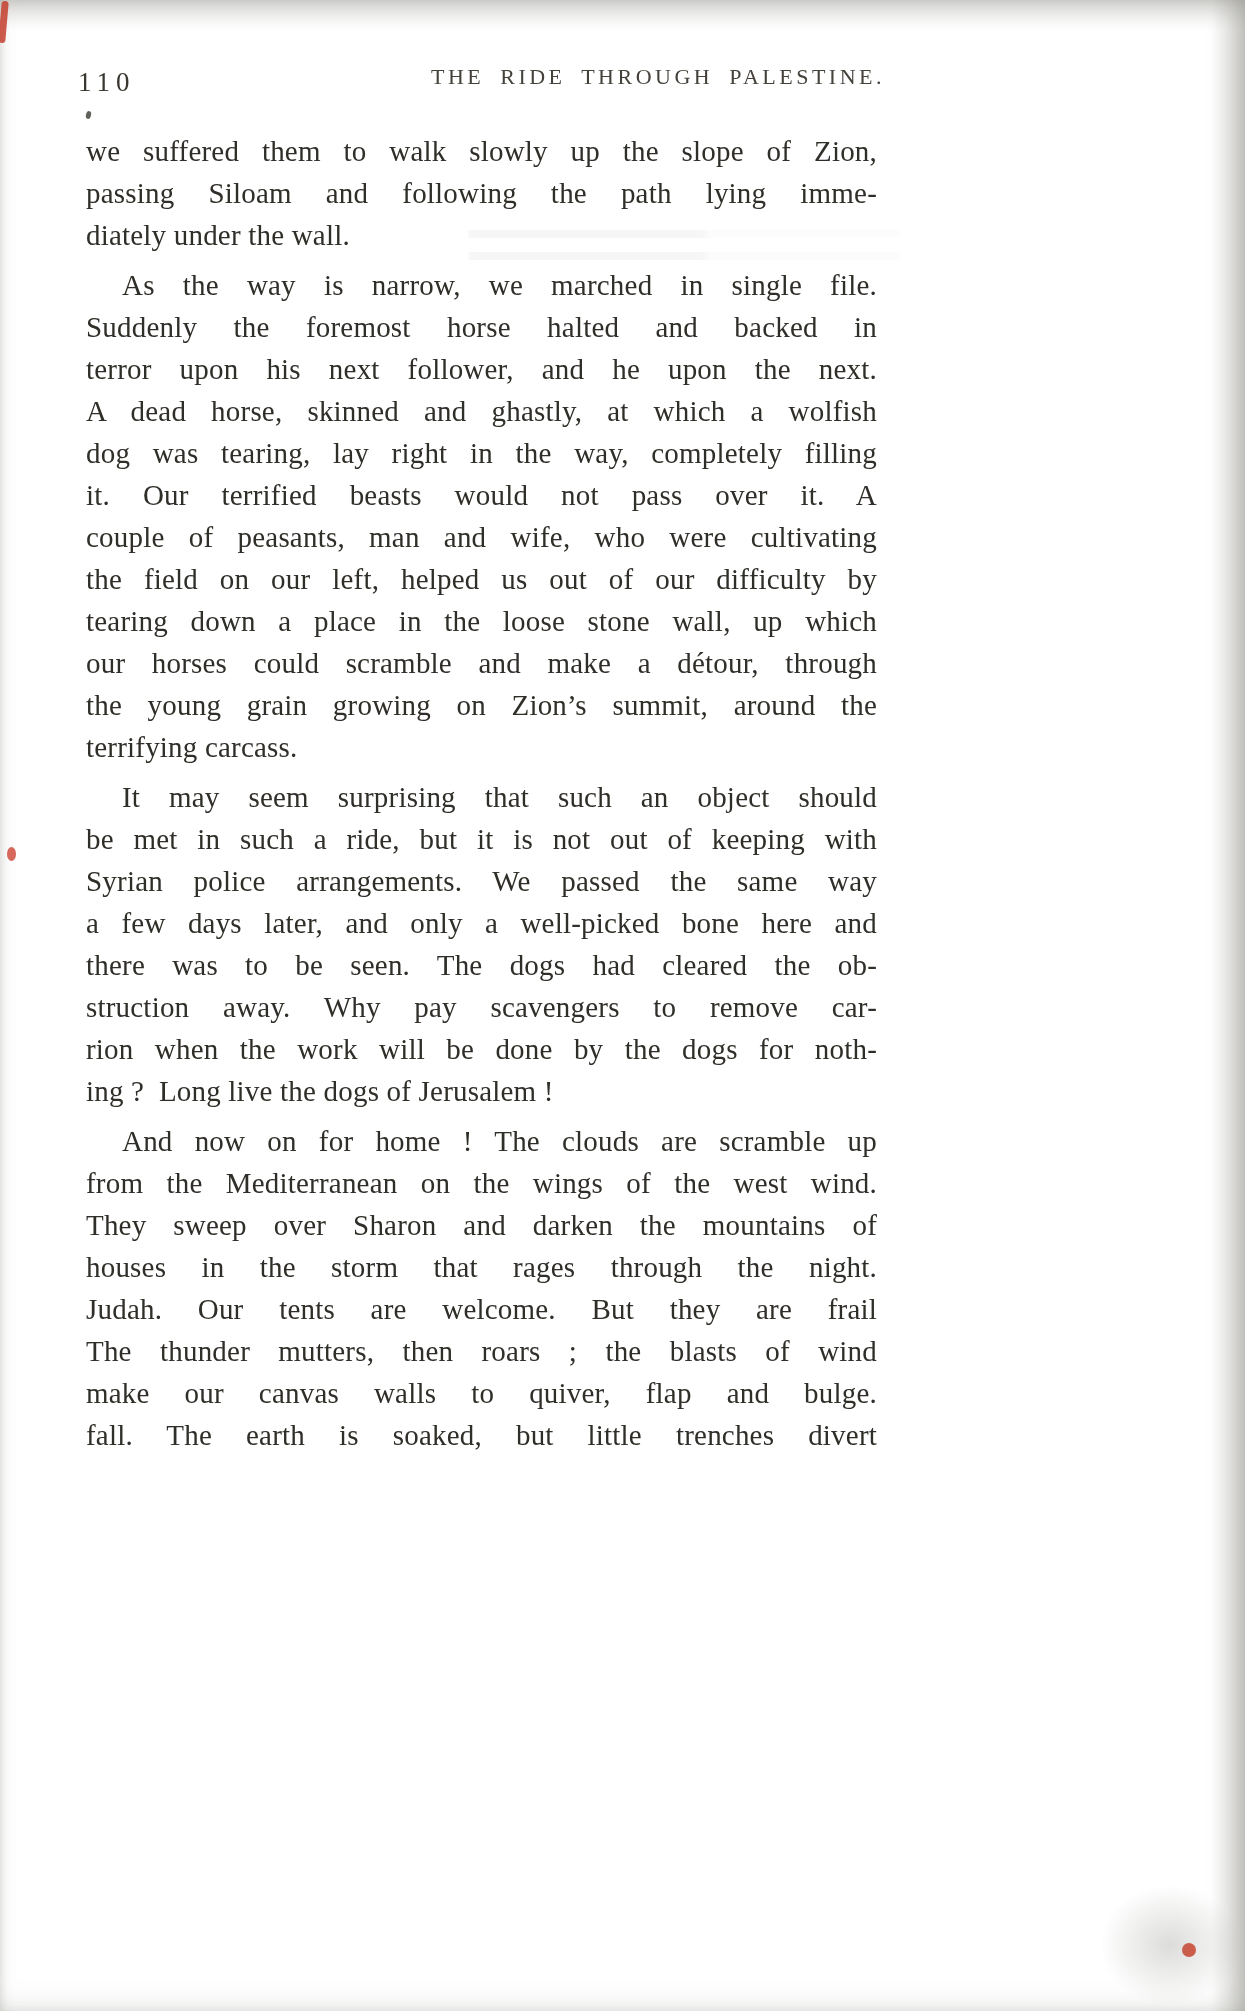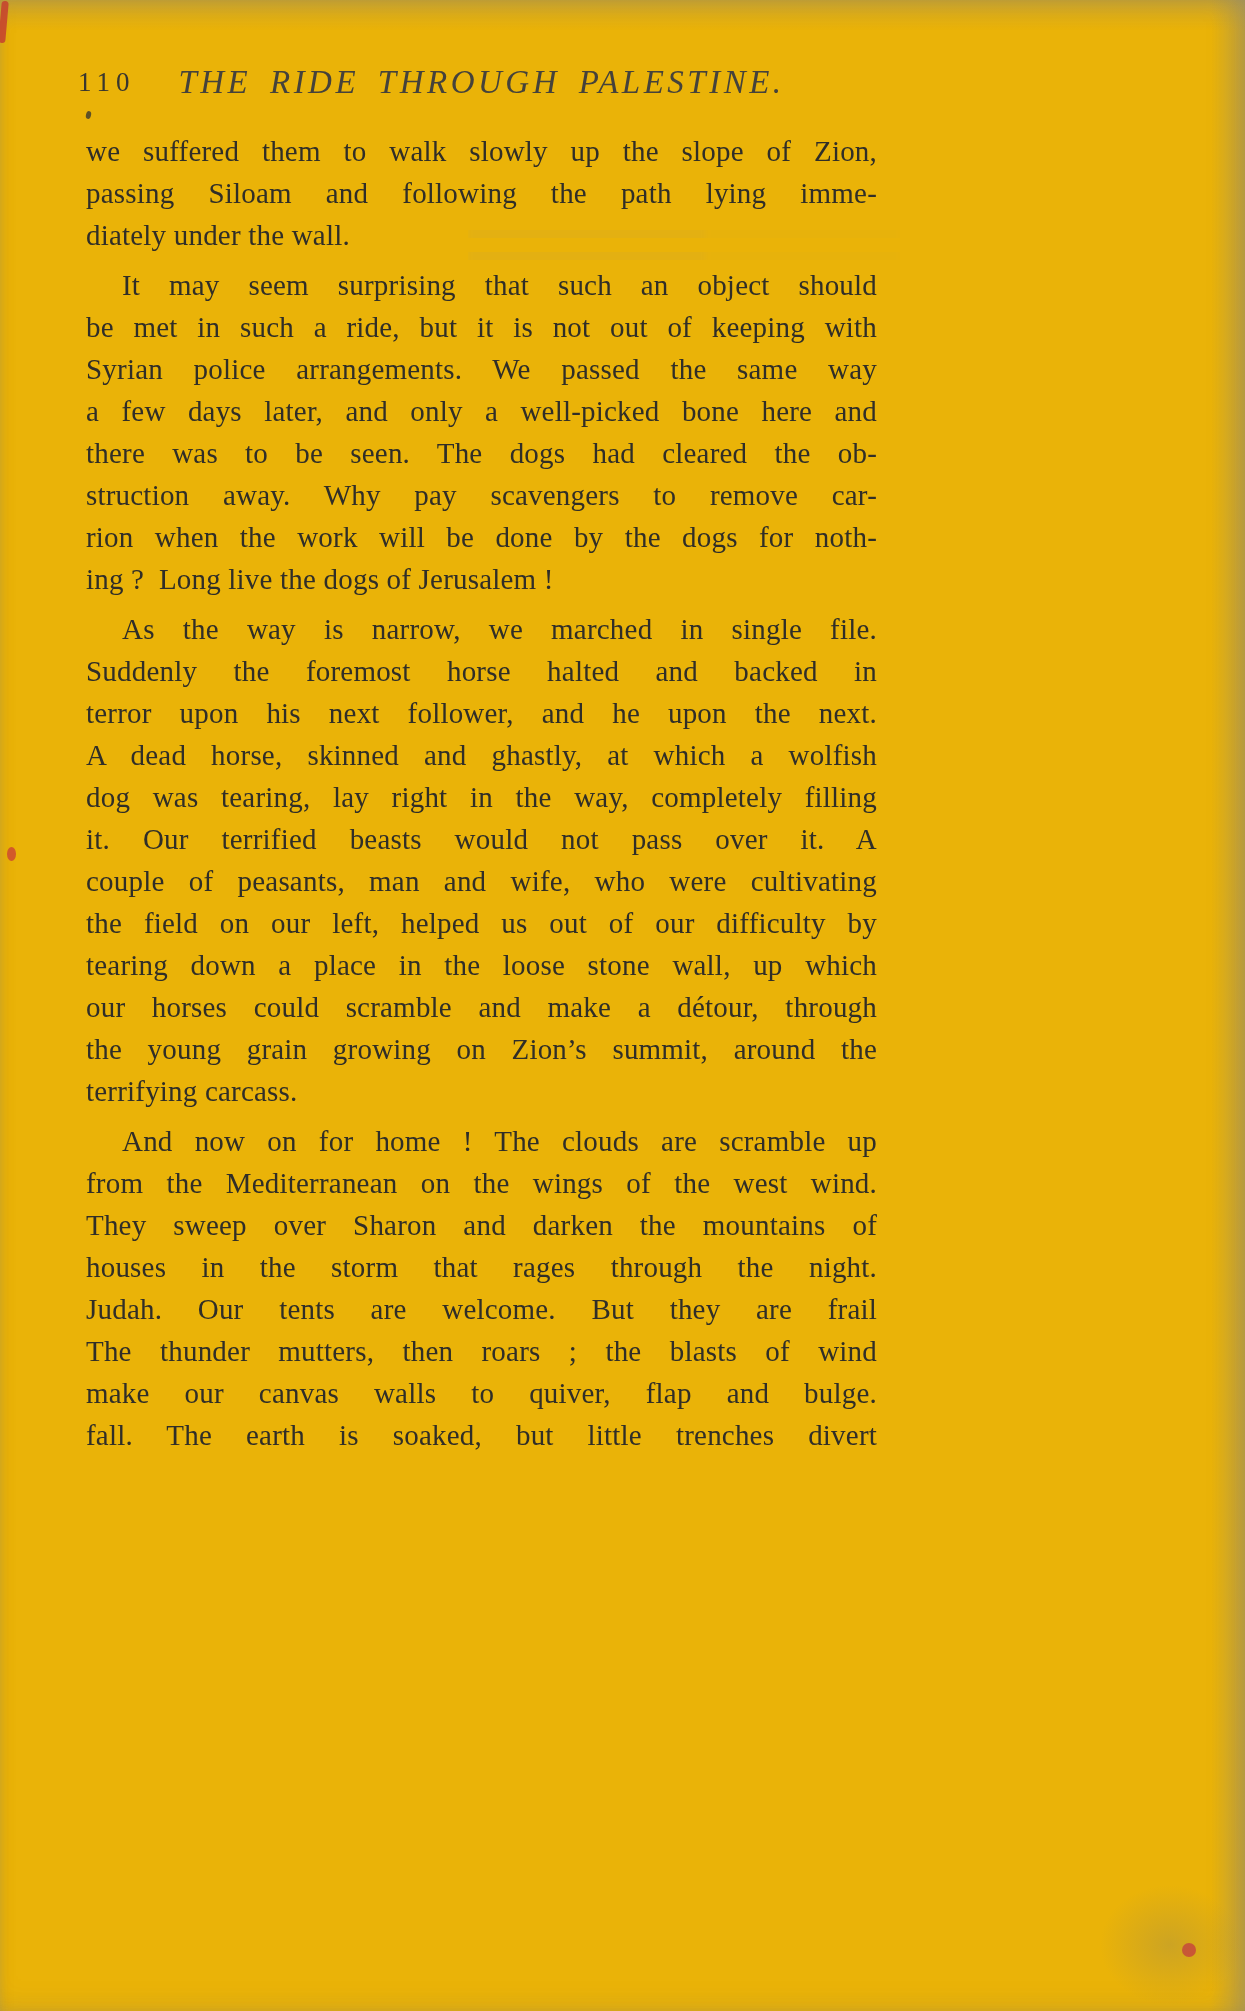--- a/index.html
+++ b/index.html
@@ -4,21 +4,21 @@
 <style>
   html, body { margin: 0; padding: 0; }
   body {
     width: 1245px; height: 2011px;
     background: #dededa;
     font-family: "Liberation Serif", "DejaVu Serif", serif;
   }
   .page {
     position: relative;
     width: 1245px; height: 2011px;
-    background: #eab308;
+    background: #ffffff;
     overflow: hidden;
     color: #302e28;
     box-shadow:
       inset -20px 0 30px -14px rgba(125,124,116,.38),
       inset 0 16px 26px -14px rgba(125,124,116,.34),
       inset 5px 0 10px -5px rgba(125,124,116,.28),
       inset 0 -14px 34px -20px rgba(125,124,116,.28);
   }
   
   .edge-shade { position: absolute; pointer-events: none; }
@@ -47,22 +47,22 @@
     -webkit-mask: linear-gradient(transparent 0 8px, #000 8px 16px, transparent 16px 30px, #000 30px 38px, transparent 38px);
             mask: linear-gradient(transparent 0 8px, #000 8px 16px, transparent 16px 30px, #000 30px 38px, transparent 38px);
   }
   
   .header { position: absolute; top: 64px; left: 78px; width: 807px; height: 42px; }
   .page-number {
     position: absolute; left: 0; top: 3px;
     font-size: 27px; letter-spacing: 6px; color: #39372f;
   }
   .running-title {
-    display: block; text-align: center;
-    font-style: italic; font-size: 33px;
+    display: block; text-align: right;
+    font-size: 22px;
     letter-spacing: 3.5px; word-spacing: 7px;
     color: #45423b;
   }
   
   .text-body {
     position: absolute; top: 122px; left: 78px; width: 807px;
     font-size: 29px; line-height: 42px; letter-spacing: .2px;
     color: #302e28;
   }
   .para { margin: 8px; }
@@ -91,42 +91,42 @@
     <span class="running-title">THE RIDE THROUGH PALESTINE.</span>
   </div>
 
   <div class="text-body">
       <div class="para">
         <div class="line">we suffered them to walk slowly up the slope of Zion,</div>
         <div class="line">passing Siloam and following the path lying imme-</div>
         <div class="line last">diately under the wall.</div>
       </div>
       <div class="para">
-        <div class="line indent-first">It may seem surprising that such an object should</div>
-        <div class="line">be met in such a ride, but it is not out of keeping with</div>
-        <div class="line">Syrian police arrangements. We passed the same way</div>
-        <div class="line">a few days later, and only a well-picked bone here and</div>
-        <div class="line">there was to be seen. The dogs had cleared the ob-</div>
-        <div class="line">struction away. Why pay scavengers to remove car-</div>
-        <div class="line">rion when the work will be done by the dogs for noth-</div>
-        <div class="line last">ing ? Long live the dogs of Jerusalem !</div>
-      </div>
-      <div class="para">
         <div class="line indent-first">As the way is narrow, we marched in single file.</div>
         <div class="line">Suddenly the foremost horse halted and backed in</div>
         <div class="line">terror upon his next follower, and he upon the next.</div>
         <div class="line">A dead horse, skinned and ghastly, at which a wolfish</div>
         <div class="line">dog was tearing, lay right in the way, completely filling</div>
         <div class="line">it. Our terrified beasts would not pass over it. A</div>
         <div class="line">couple of peasants, man and wife, who were cultivating</div>
         <div class="line">the field on our left, helped us out of our difficulty by</div>
         <div class="line">tearing down a place in the loose stone wall, up which</div>
         <div class="line">our horses could scramble and make a détour, through</div>
         <div class="line">the young grain growing on Zion’s summit, around the</div>
         <div class="line last">terrifying carcass.</div>
+      </div>
+      <div class="para">
+        <div class="line indent-first">It may seem surprising that such an object should</div>
+        <div class="line">be met in such a ride, but it is not out of keeping with</div>
+        <div class="line">Syrian police arrangements. We passed the same way</div>
+        <div class="line">a few days later, and only a well-picked bone here and</div>
+        <div class="line">there was to be seen. The dogs had cleared the ob-</div>
+        <div class="line">struction away. Why pay scavengers to remove car-</div>
+        <div class="line">rion when the work will be done by the dogs for noth-</div>
+        <div class="line last">ing ? Long live the dogs of Jerusalem !</div>
       </div>
       <div class="para">
         <div class="line indent-first">And now on for home ! The clouds are scramble up</div>
         <div class="line">from the Mediterranean on the wings of the west wind.</div>
         <div class="line">They sweep over Sharon and darken the mountains of</div>
         <div class="line">houses in the storm that rages through the night.</div>
         <div class="line">Judah. Our tents are welcome. But they are frail</div>
         <div class="line">The thunder mutters, then roars ; the blasts of wind</div>
         <div class="line">make our canvas walls to quiver, flap and bulge.</div>
         <div class="line">fall. The earth is soaked, but little trenches divert</div>

